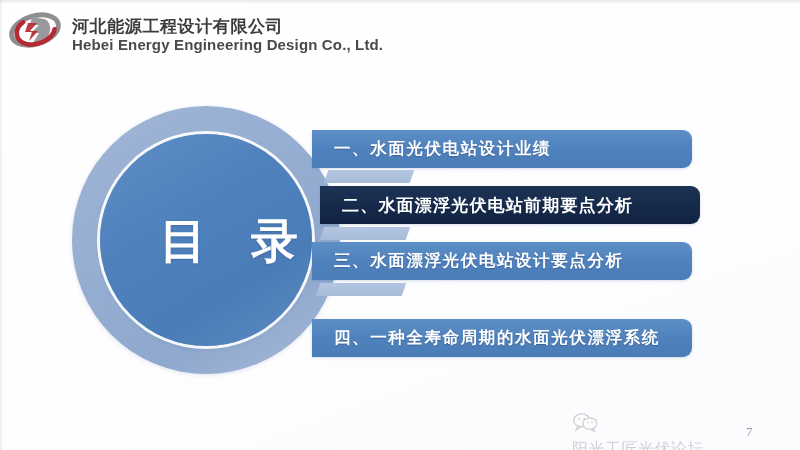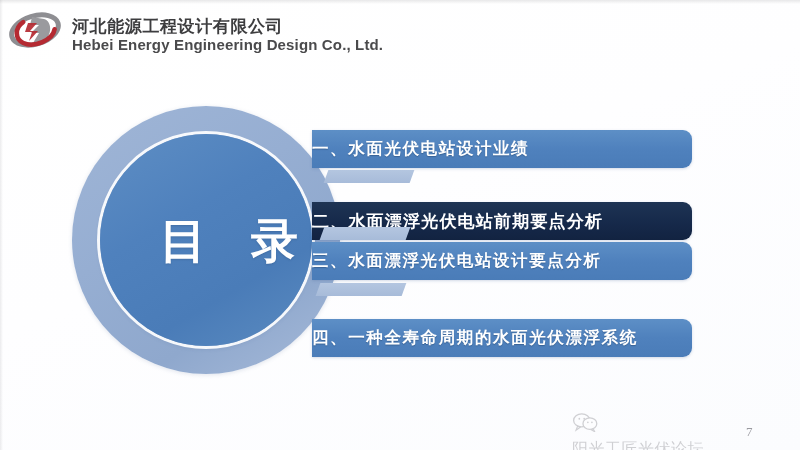--- a/index.html
+++ b/index.html
@@ -120,20 +120,21 @@
   .bar.dark {
     background:linear-gradient(180deg,#1e3454 0%,#16294a 55%,#122341 100%);
     border-radius:0 9px 9px 0;
   }
   .bar-label {
     font-family:"DejaVu Serif","Liberation Serif",serif;
     font-size:16.5px;
     font-weight:bold;
     color:#ffffff;
     letter-spacing:1.6px;
+    padding-left:22px;
     white-space:nowrap;
     text-shadow:0 1px 1px rgba(20,45,80,0.35);
   }
   .bar.dark .bar-label { letter-spacing:1.2px; font-size:17px; }
 
   
   .connector {
     position:absolute;
     width:86px;
     height:13px;
@@ -206,21 +207,21 @@
   </div>
 
   <div class="bars">
 
     <div class="bar light" style="top:0px;">
       <span class="bar-label">一、水面光伏电站设计业绩</span>
     </div>
 
     <div class="connector" style="top:40px; left:14px;"></div>
 
-    <div class="bar dark" style="top:72px;">
+    <div class="bar dark" style="top:56px;margin-left:8px;">
       <span class="bar-label">二、水面漂浮光伏电站前期要点分析</span>
     </div>
 
     <div class="connector" style="top:97px; left:10px;"></div>
 
     <div class="bar light" style="top:112px;align-items:center;">
       <span class="bar-label">三、水面漂浮光伏电站设计要点分析</span>
     </div>
 
     <div class="connector" style="top:153px; left:6px;"></div>

